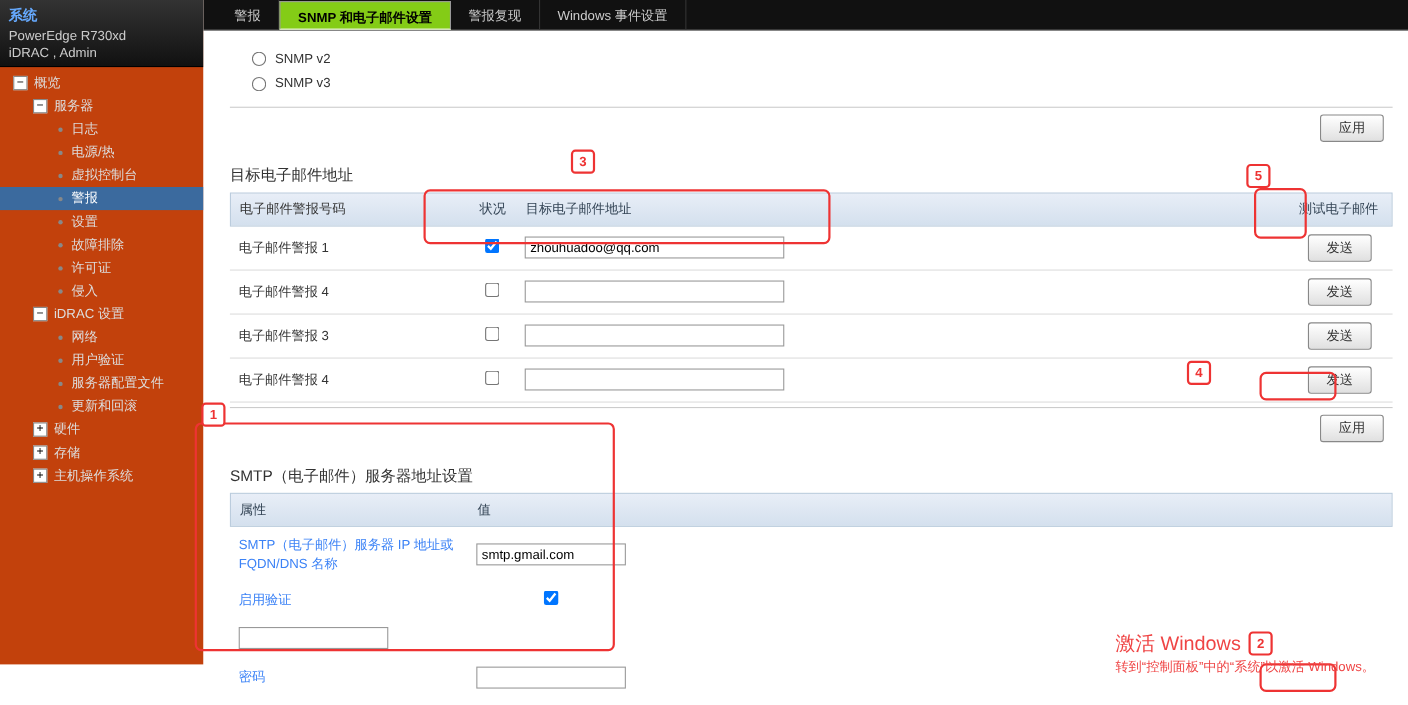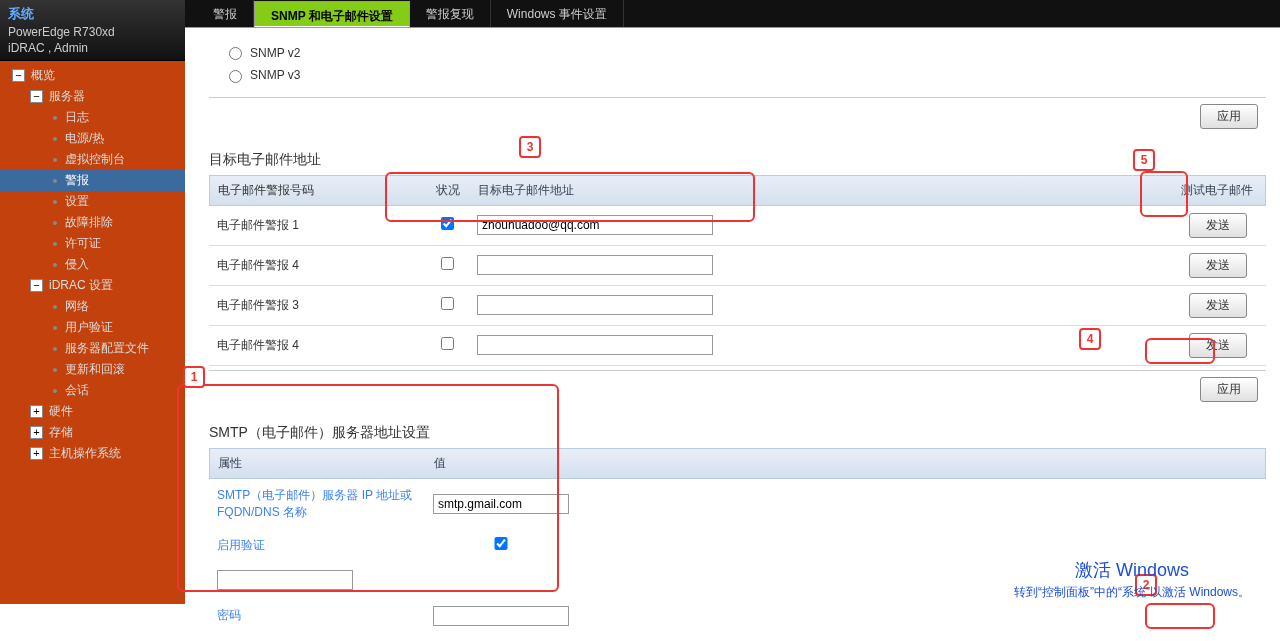--- a/index.html
+++ b/index.html
@@ -32,21 +32,21 @@
 .c-lab{width:200px;color:#333}
 .c-chk{width:60px;text-align:center}
 .c-in{flex:1}
 .c-in input{width:236px;border:1px solid #999;padding:2px 4px}
 .c-test{width:80px;text-align:center}
 .smtp .pr{display:flex;padding:8px 8px;align-items:center}
 .smtp .pl{width:216px;color:#3b82f6}
 .smtp .pv input{width:136px;border:1px solid #999;padding:2px 4px}
 .ann{position:absolute;border:2px solid #e33;border-radius:6px;pointer-events:none}
 .num{position:absolute;width:22px;height:22px;border:2px solid #e33;border-radius:4px;background:#fff;color:#e33;font-weight:bold;text-align:center;line-height:18px;pointer-events:none}
-.water{position:absolute;right:30px;bottom:40px;color:#1d4ed8;font-size:15px;text-align:center;pointer-events:none}
+.water{position:absolute;right:30px;bottom:26px;color:#ef4444;font-size:15px;text-align:left;pointer-events:none}
 .water b{font-size:18px;font-weight:normal}
 </style>
 </head>
 <body>
 
 <div class="sidebar">
   <div class="sb-head">
     <b>系统</b>
     <div>PowerEdge R730xd</div>
     <div>iDRAC , Admin</div>
@@ -104,24 +104,20 @@
         <span class="dot"></span>
         <span>用户验证</span>
       </div>
       <div class="tree-row d3">
         <span class="dot"></span>
         <span>服务器配置文件</span>
       </div>
       <div class="tree-row d3">
         <span class="dot"></span>
         <span>更新和回滚</span>
-      </div>
-      <div class="tree-row d3">
-        <span class="dot"></span>
-        <span>会话</span>
       </div>
       <div class="tree-row d2">
         <span class="tog">+</span>
         <span>硬件</span>
       </div>
       <div class="tree-row d2">
         <span class="tog">+</span>
         <span>存储</span>
       </div>
       <div class="tree-row d2">

